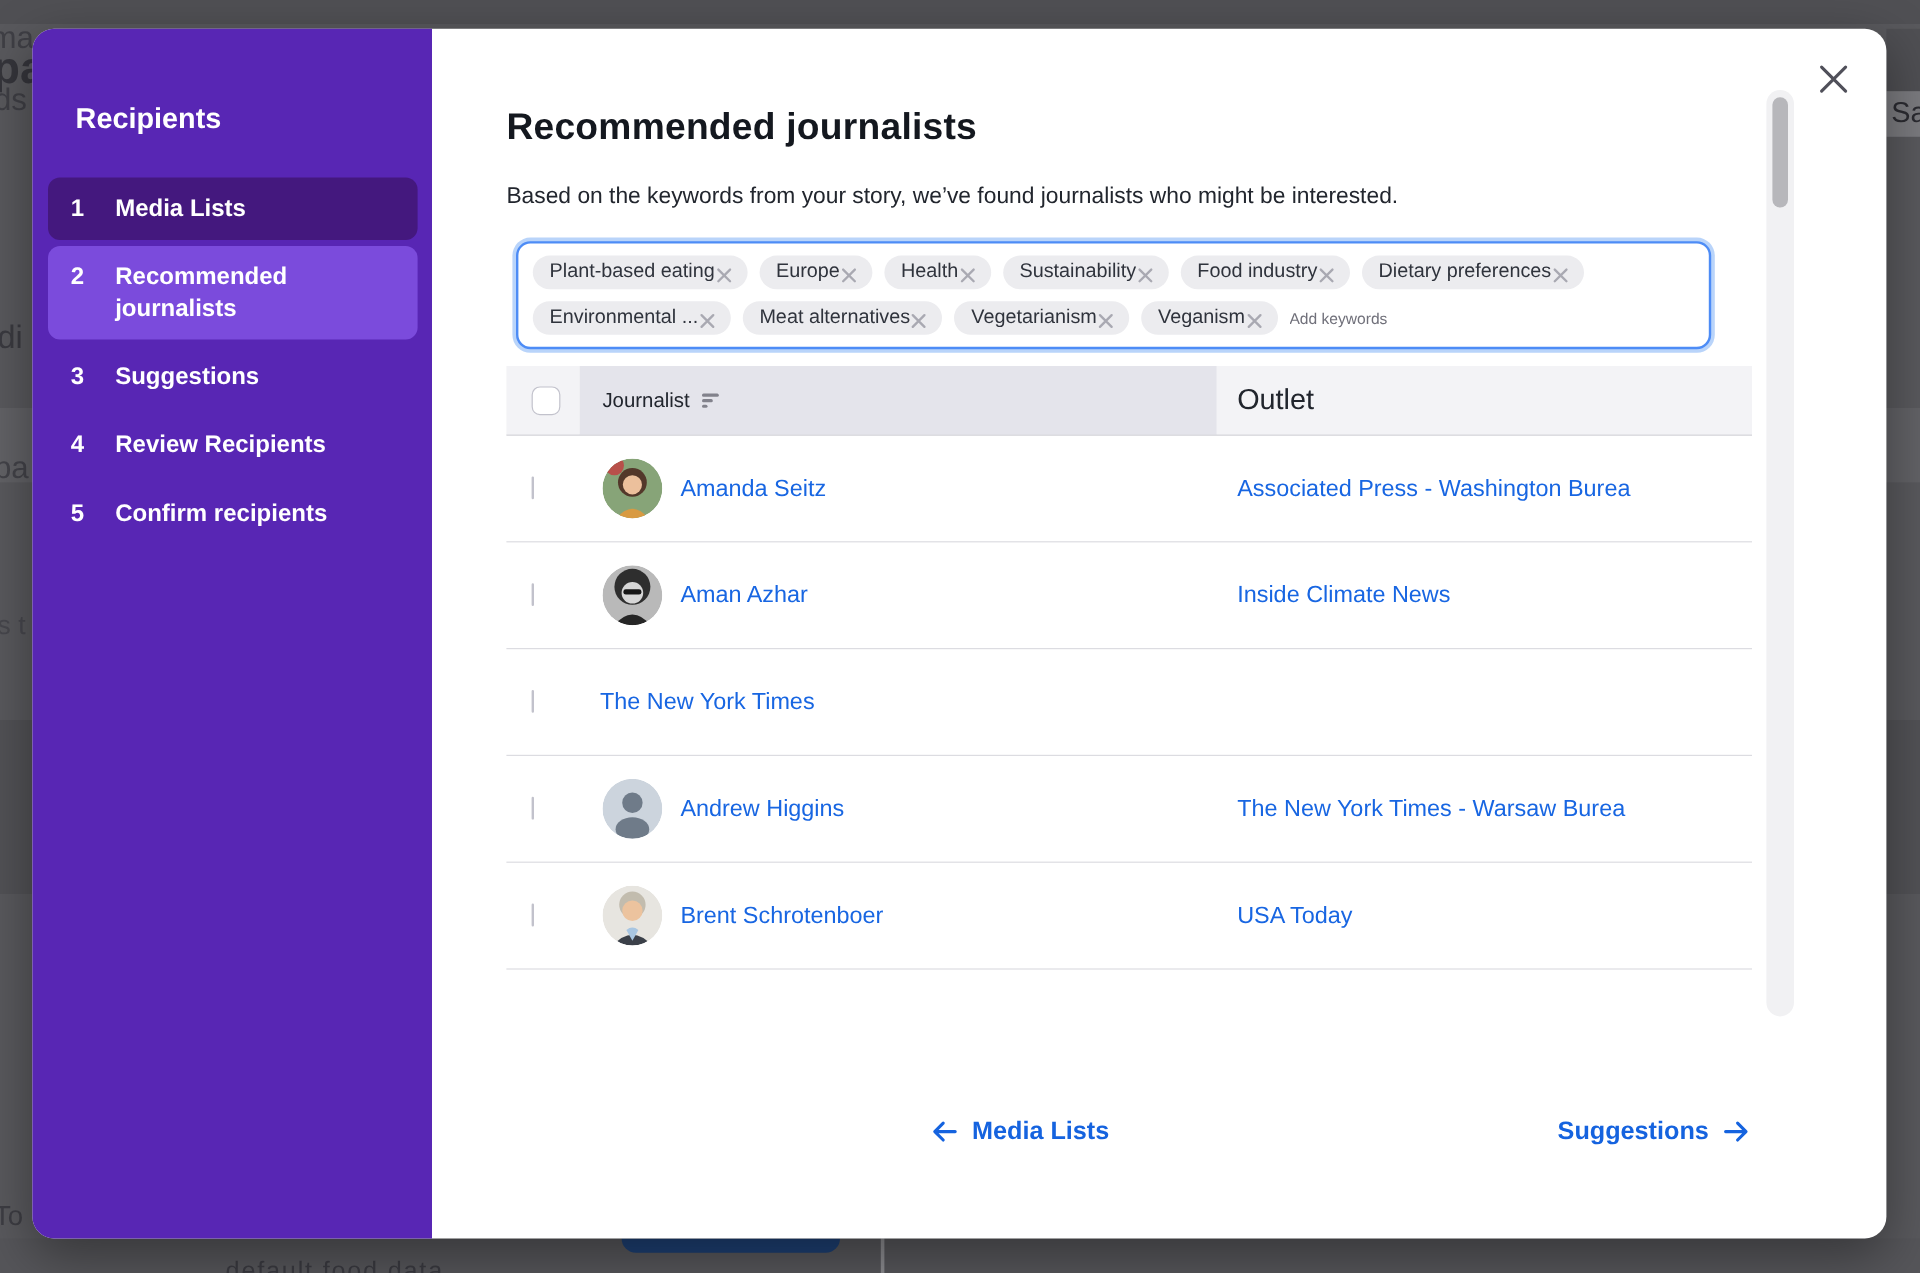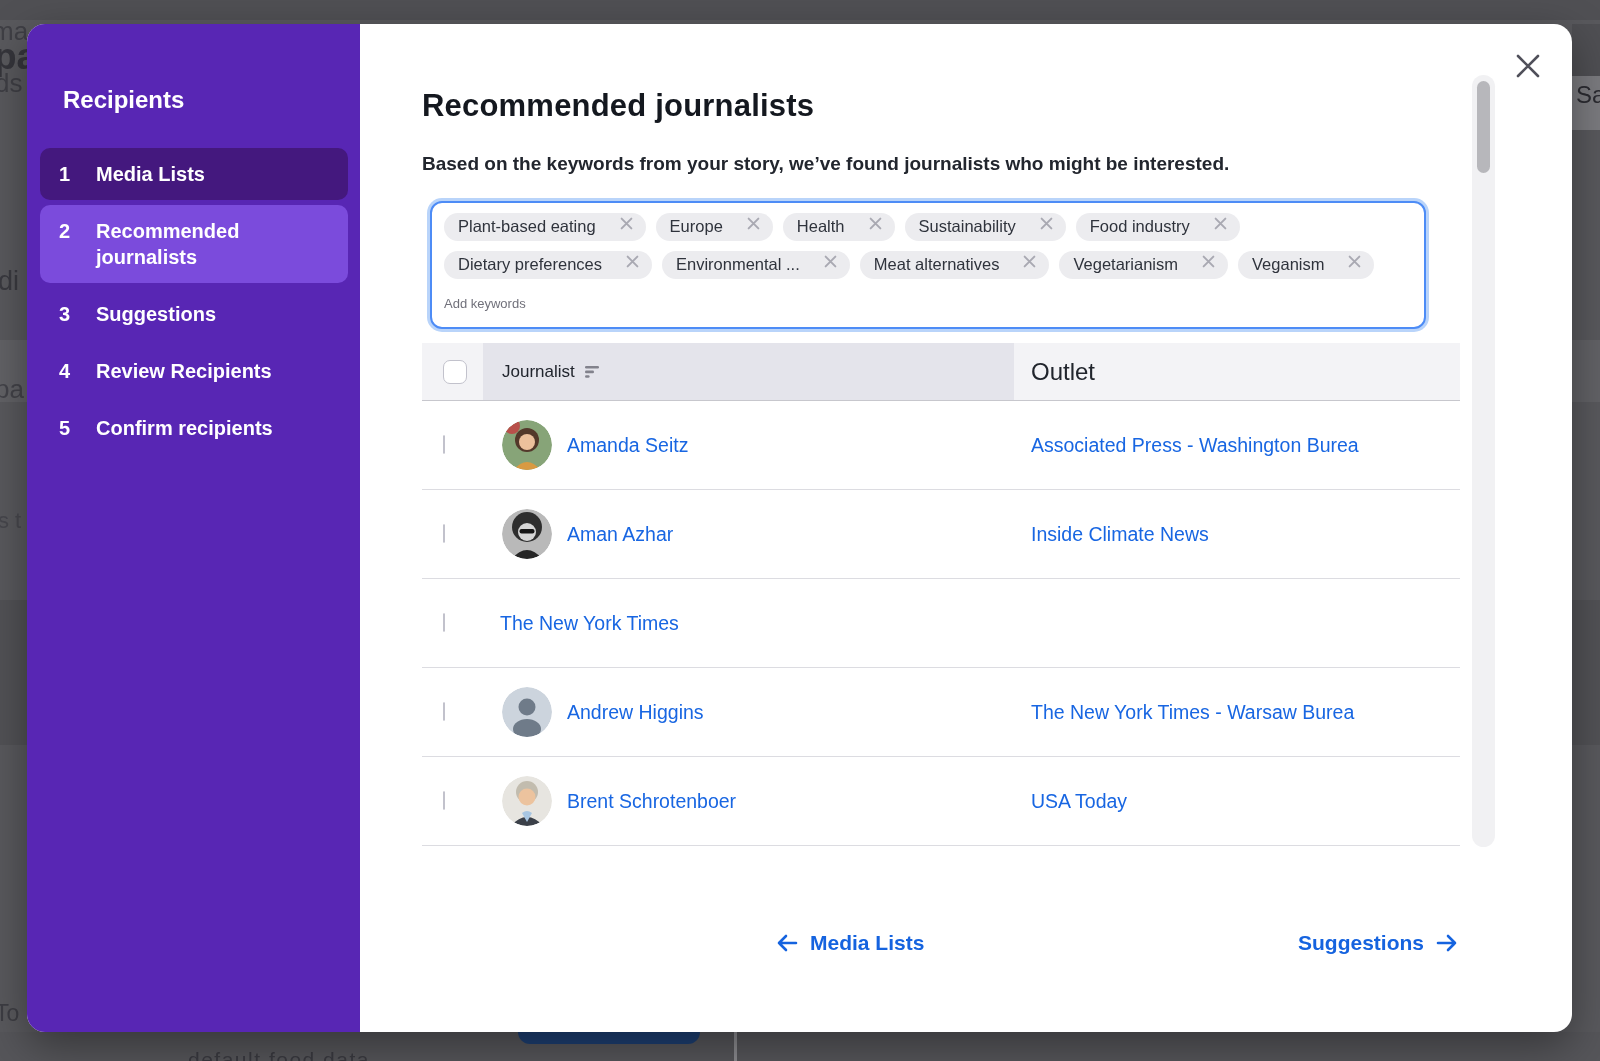--- a/index.html
+++ b/index.html
@@ -19,21 +19,21 @@
   .band-bottom { top:1032px; height:29px; background:#56565a; }
   .bg-frag { position:absolute; color:#3f3f45; white-space:nowrap; }
   .frag-ma { left:-8px; top:16px;  font-size:26px; }
   .frag-pa1{ left:-6px; top:36px;  font-size:37px; font-weight:700; color:#35353b; }
   .frag-ds { left:-5px; top:68px;  font-size:26px; }
   .frag-di { left:-2px; top:266px; font-size:27px; color:#3a3a40; }
   .frag-pa2{ left:-5px; top:374px; font-size:26px; color:#434349; }
   .frag-st { left:-2px; top:508px; font-size:22px; color:#47474d; }
   .frag-to { left:-5px; top:1000px; font-size:23px; color:#3d3d43; }
   .right-dark { position:absolute; right:0; top:24px; width:28px; height:52px; background:#4f4f53; }
-  .right-sa   { position:absolute; right:0; top:76px; width:28px; height:54px; background:#7b7b7f;
+  .right-sa   { position:absolute; right:0; top:76px; width:28px; height:38px; background:#7b7b7f;
                 color:#2b2b31; font-size:24px; padding:5px 0 0 4px; overflow:hidden; }
   .frag-bottom { position:absolute; left:188px; top:1048px; height:13px; width:340px;
                  overflow:hidden; font-size:21px; color:#3a3a40; letter-spacing:1.5px; }
   .bg-button { position:absolute; left:518px; top:1032px; width:182px; height:12px;
                background:#1d3f72; border-radius:0 0 12px 12px; }
   .bg-vline  { position:absolute; left:734px; top:1032px; width:3px; height:29px; background:#8b8b8f; }
 
   
   .modal { position:absolute; left:27px; top:24px; width:1545px; height:1008px;
            background:#fff; border-radius:18px; display:flex;
@@ -45,28 +45,28 @@
   .sb-title { margin:0 0 34px 23px; font-size:24px; font-weight:700; }
   .step { display:flex; gap:15px; padding:13px 12px 13px 19px; border-radius:10px;
           font-size:20px; font-weight:700; line-height:26px; margin-bottom:5px; cursor:pointer; }
   .step .num { width:22px; flex:0 0 22px; }
   .step-visited { background:#44187e; }
   .step-current { background:#7b4bdc; }
 
   
   .main { position:relative; flex:1; padding:64px 0 0 62px; }
   .m-title { font-size:31px; font-weight:700; color:#14181f; letter-spacing:.2px; }
-  .m-sub   { margin-top:29px; font-size:19px; color:#22262e;font-weight:bold; }
+  .m-sub   { margin-top:29px; font-size:19px; color:#22262e; }
 
   
   .kw-box { margin:26px 0 0 8px; width:996px; background:#fff;
             border:2px solid #4d8cf6; border-radius:12px;
             box-shadow:0 0 0 3px #b9d4fa;
             padding:10px 12px; display:flex; flex-wrap:wrap; gap:10px 10px; align-items:center; }
-  .chip { display:inline-flex; align-items:flex-start; gap:24px; background:#ececef;
+  .chip { display:inline-flex; align-items:flex-end; gap:1px; background:#ececef;
           border-radius:15px; padding:4px 13px 5px 14px; font-size:16.5px; color:#2f333c;
           white-space:nowrap; }
   .chip svg { flex:0 0 auto; }
   .kw-input { border:none; outline:none; font-family:inherit; font-size:13px;
               color:#a16207; flex:1; min-width:180px; height:28px; }
   .kw-input::placeholder { color:#70707a; }
 
   
   .table { margin-top:14px; width:1038px; }
   .t-head { display:grid; grid-template-columns:61px 531px 446px; height:58px;

